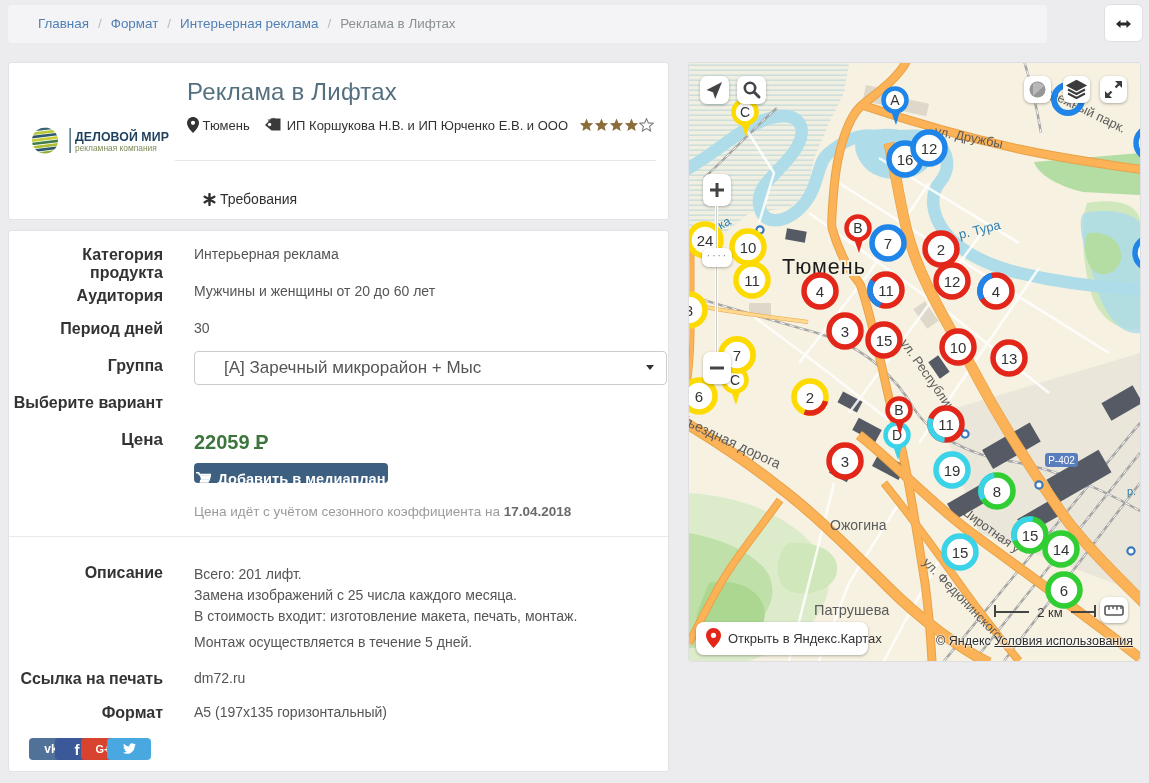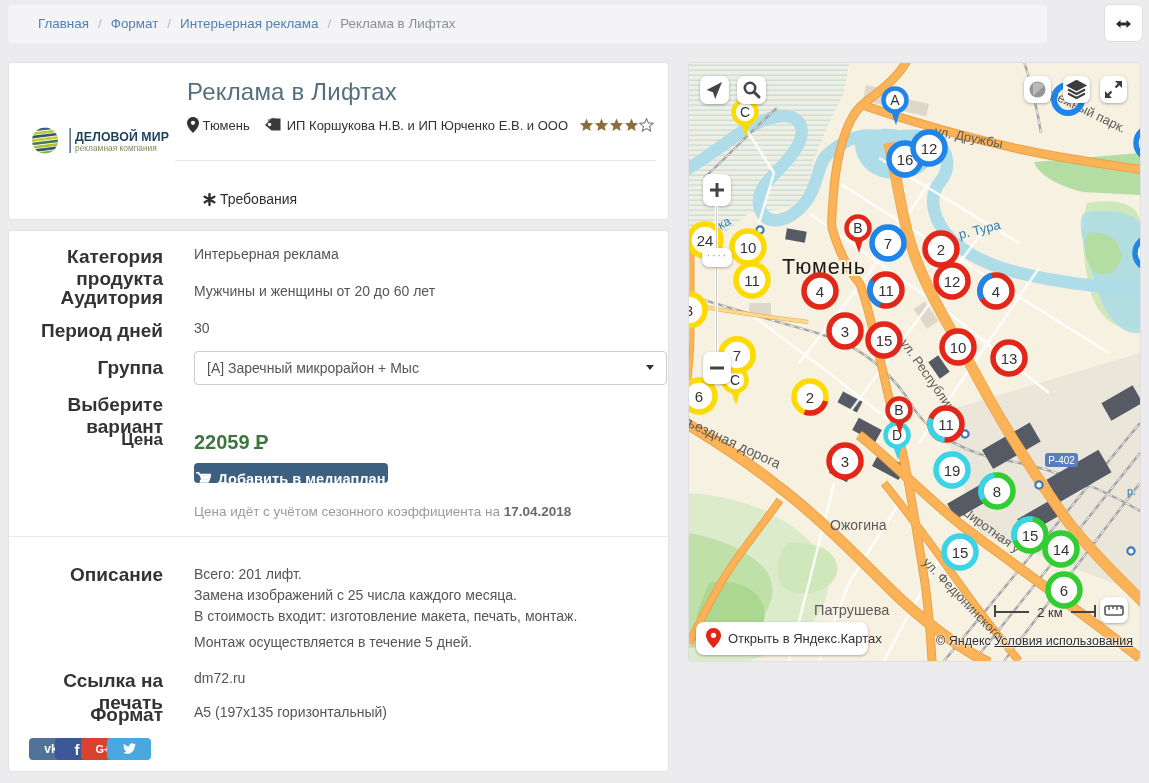--- a/index.html
+++ b/index.html
@@ -11,23 +11,23 @@
 .expandbtn{left:1104px;top:4px;width:39px;height:38px;background:#fff;border:1px solid #dfdfe3;border-radius:6px;text-align:center}
 .card{background:#fff;border:1px solid #e2e2e6;border-radius:3px}
 #card1{left:8px;top:62px;width:661px;height:158px}
 #card2{left:8px;top:230px;width:661px;height:542px}
 #title{left:178px;top:15px;font-size:24px;color:#54707e;letter-spacing:.2px}
 .meta{left:178px;top:54px;font-size:13px;color:#333;white-space:nowrap}
 .meta svg{vertical-align:-2px}
 #stars{left:570px;top:55px;font-size:15px;color:#8a6d3b;letter-spacing:1px}
 #div1{left:166px;top:97px;width:481px;border-top:1px solid #e7e7e7}
 #req{left:194px;top:128px;font-size:14px;color:#2f2f2f}
-.lbl{font-weight:bold;font-size:19px;color:#333;text-align:right;width:154px;left:0}
+.lbl{font-weight:bold;font-size:16px;color:#333;text-align:right;width:154px;left:0}
 .val{left:185px;font-size:14px;color:#555}
-.sel{left:185px;width:473px;height:34px;background:#fff;border:1px solid #ccc;border-radius:4px;font-size:14px;color:#555;line-height:32px;padding-left:12px}
+.sel{left:185px;width:473px;height:34px;background:#fff;border:1px solid #ccc;border-radius:4px;font-size:17px;color:#555;line-height:32px;padding-left:29px}
 .sel .ar{position:absolute;right:12px;top:13px;width:0;height:0;border-left:4px solid transparent;border-right:4px solid transparent;border-top:5px solid #333}
 .sel2{border-color:#66afe9;box-shadow:inset 0 1px 1px rgba(0,0,0,.075),0 0 8px rgba(102,175,233,.6)}
 #btnadd{left:185px;top:232px;width:194px;height:20px;background:#3d5f80;border-radius:4px;color:#fff;font-size:14.6px;font-weight:bold;text-align:center;line-height:33px;white-space:nowrap}
 #note{left:185px;top:273px;font-size:13.5px;color:#9b9b9b}
 #note b{color:#6a6a6a}
 #div2{left:0;top:305px;width:659px;border-top:1px solid #e9e9e9}
 .desc{font-size:14px;color:#555;line-height:21px}
 .sic{width:44px;height:22px;border-radius:4px;top:507px;text-align:center}
 #mapcard{left:688px;top:62px;width:453px;height:600px;background:#f6f1e0;border:1px solid #dfdfe3;border-radius:3px;overflow:hidden}
 .mbtn{position:absolute;background:#fff;border-radius:7px;box-shadow:0 1px 3px rgba(0,0,0,.3)}

